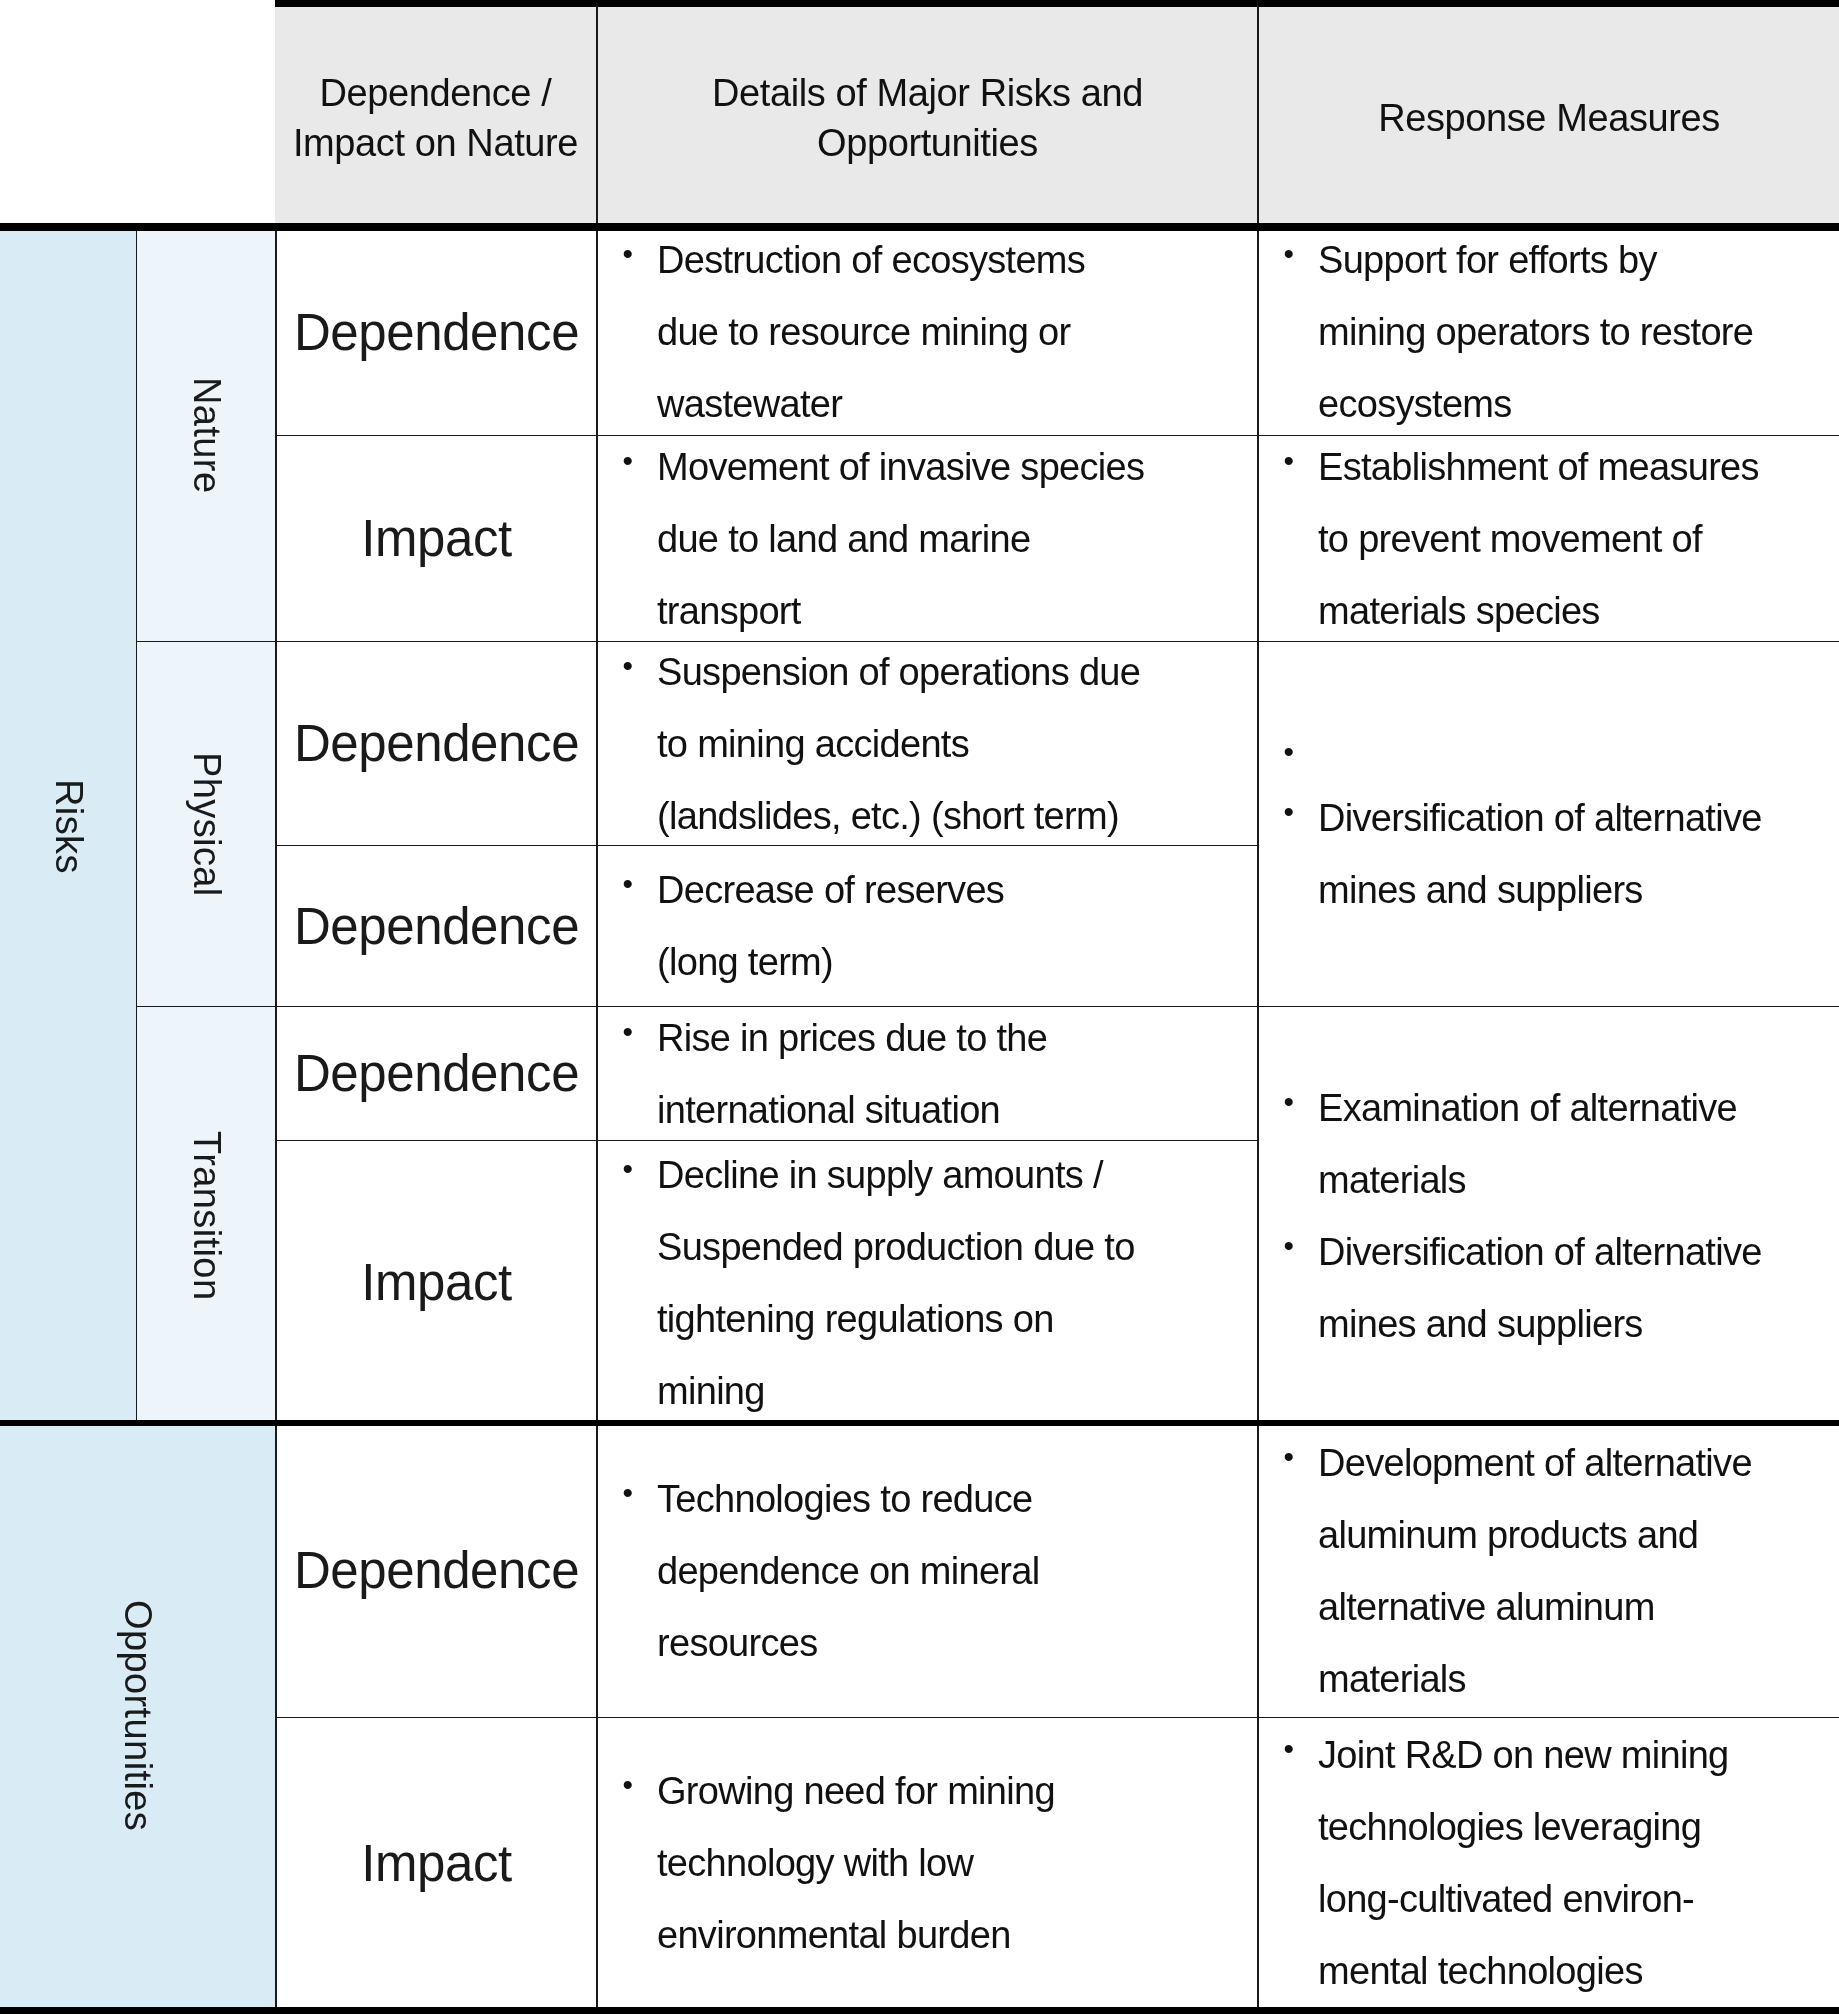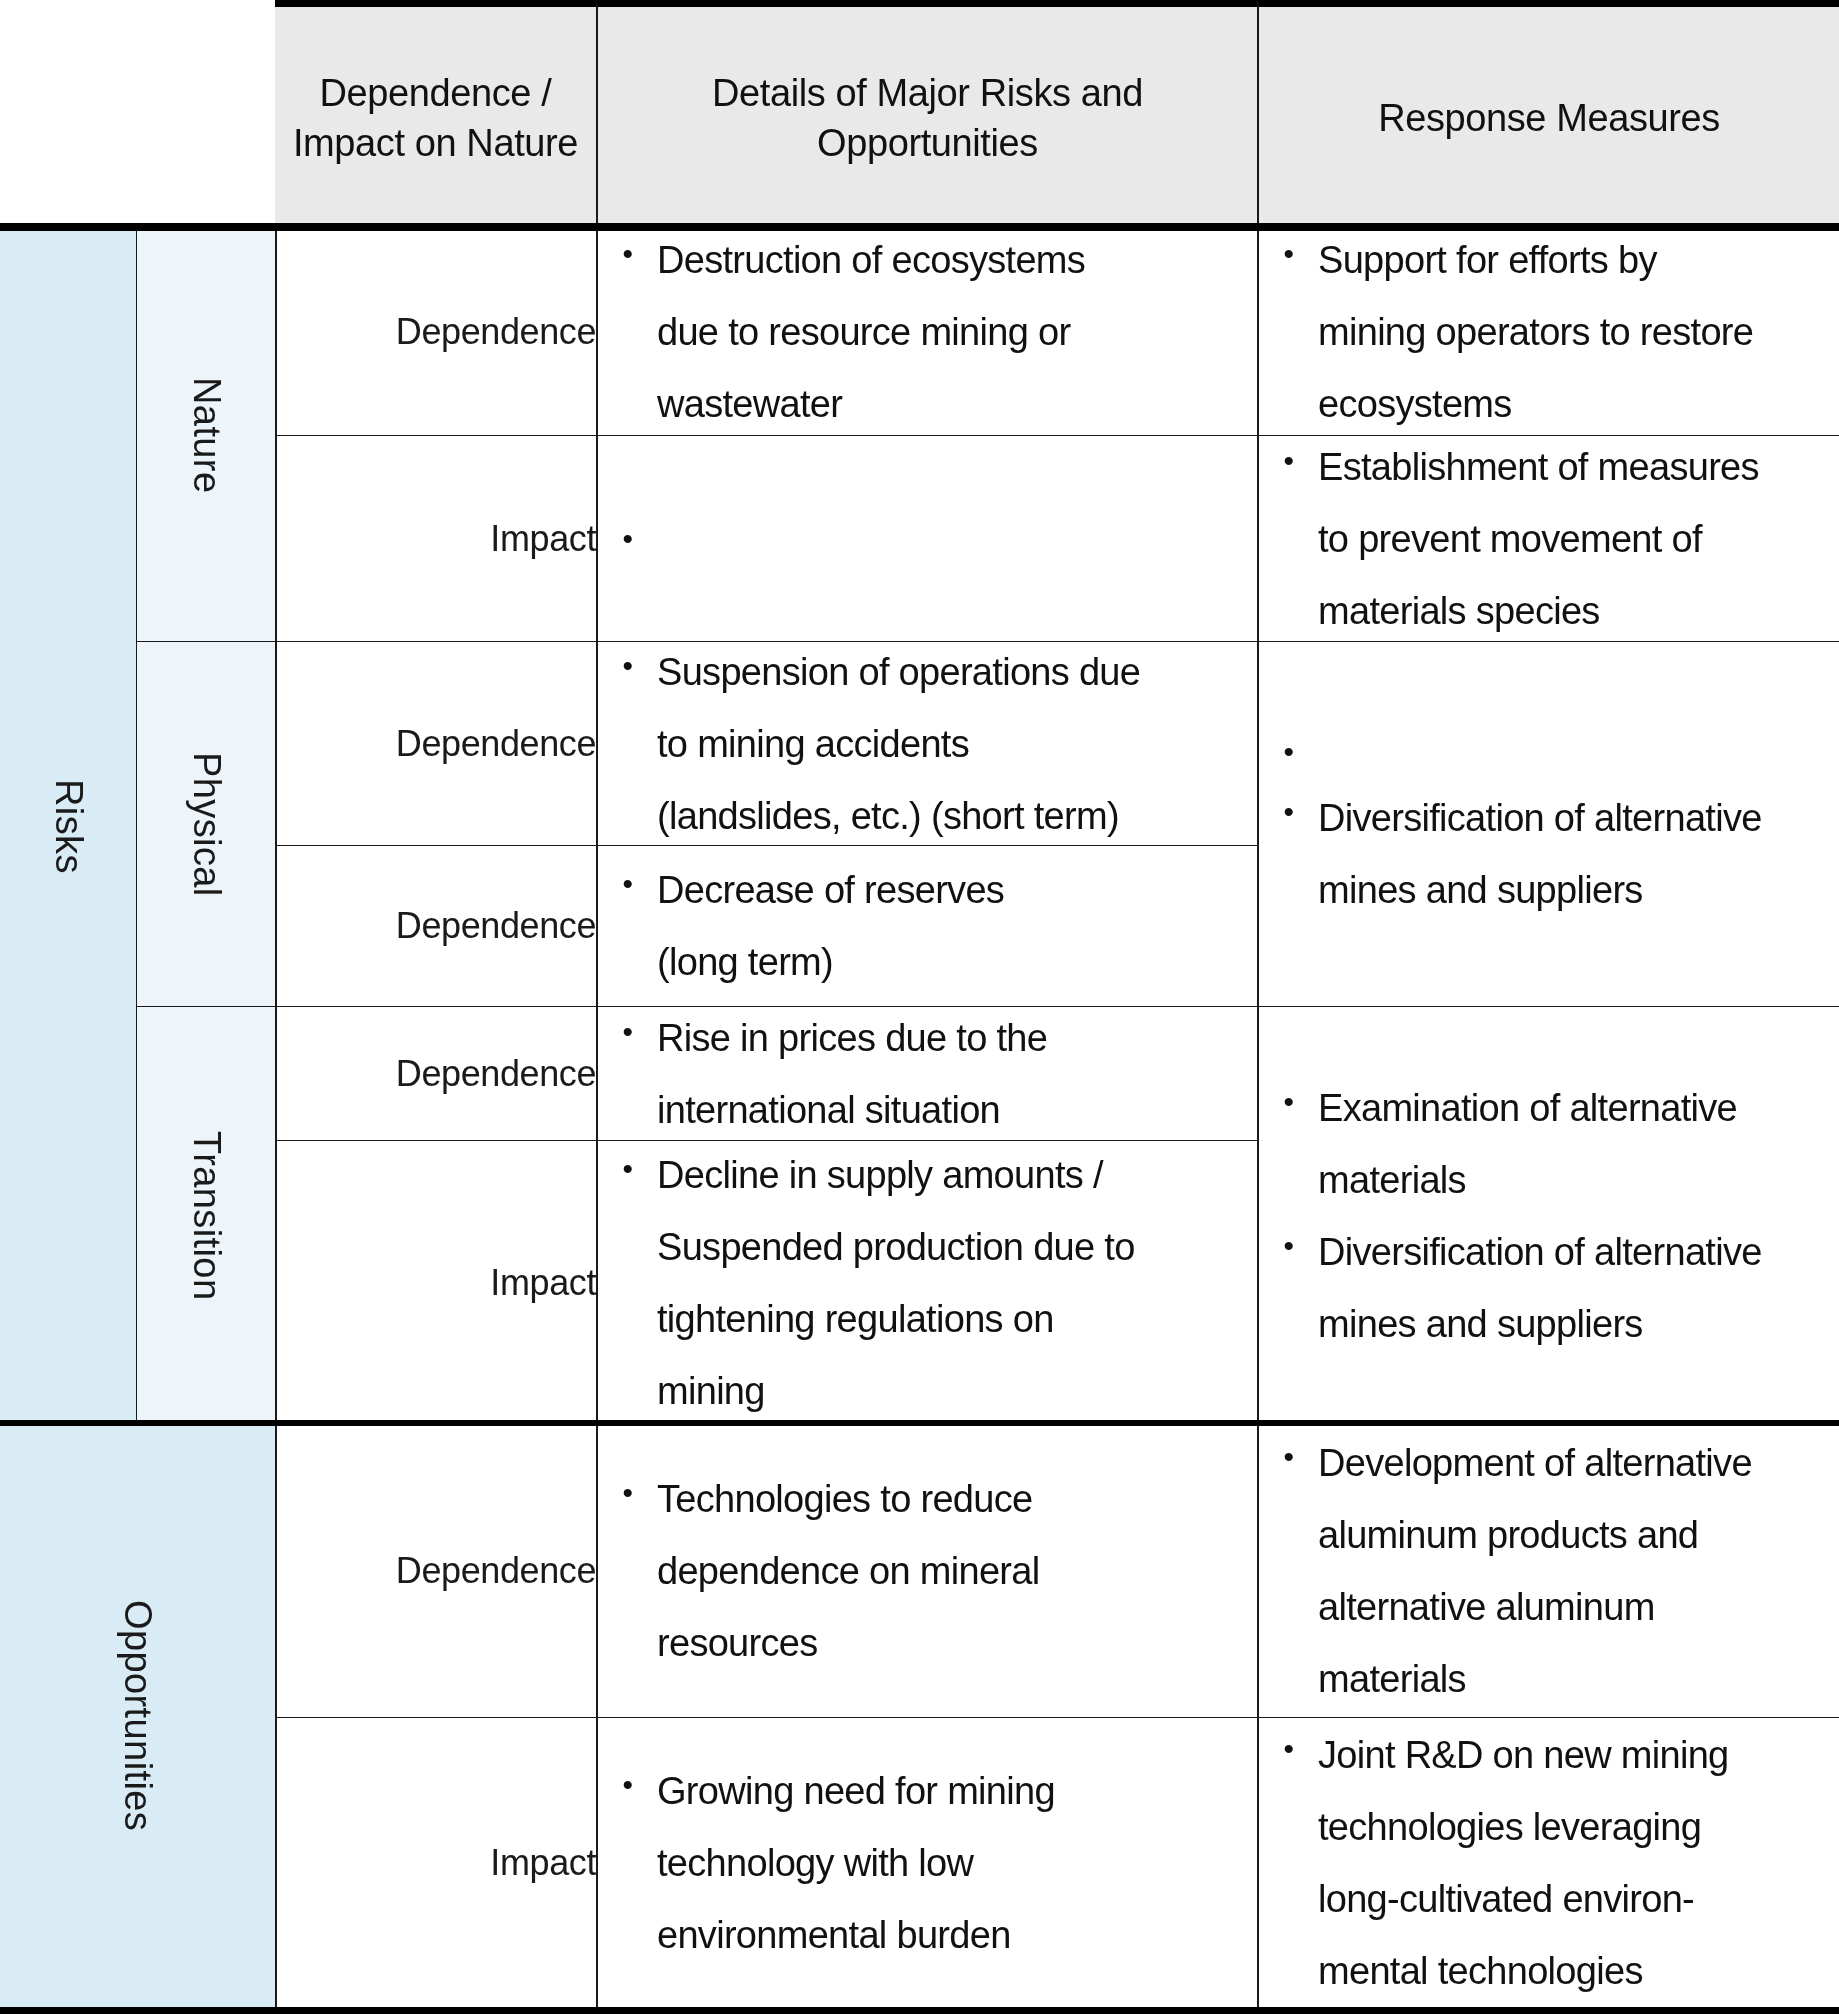--- a/index.html
+++ b/index.html
@@ -40,22 +40,22 @@
   .vtext {
     writing-mode: vertical-rl;
     font-size: 38px; letter-spacing: 0.4px; color: #1a1a1a;
   }
   .bg-strong { background: #d9ecf6; }
   .bg-soft   { background: #edf5fb; }
 
   
   .tcell {
     background: #fff;
-    display: flex; align-items: center; justify-content: flex-end;
-    font-size: 36px; letter-spacing: -0.4px; color: #1a1a1a;
+    display: flex; align-items: center; justify-content: center;
+    font-size: 51px; letter-spacing: -0.4px; color: #1a1a1a;
   }
 
   
   .dcell {
     background: #fff;
     display: flex; flex-direction: column; justify-content: center;
     padding: 12.2px 15.7px 12.2px 21px;
   }
   .bullet-item { display: flex; align-items: flex-start; }
   .bullet-glyph {
@@ -136,20 +136,23 @@
       <div class="bullet-item">
           <span class="bullet-glyph">•</span>
           <span class="bullet-text">Destruction of ecosystems
 due to resource mining or
 wastewater</span>
         </div>
     </div>
     <div class="cell dcell bl3 bt" style="grid-column:4;grid-row:3">
       <div class="bullet-item">
           <span class="bullet-glyph">•</span>
+          <span class="bullet-text">Movement of invasive species
+due to land and marine
+transport</span>
         </div>
     </div>
     <div class="cell dcell bl3 bt" style="grid-column:4;grid-row:4">
       <div class="bullet-item">
           <span class="bullet-glyph">•</span>
           <span class="bullet-text">Suspension of operations due
 to mining accidents
 (landslides, etc.) (short term)</span>
         </div>
     </div>

